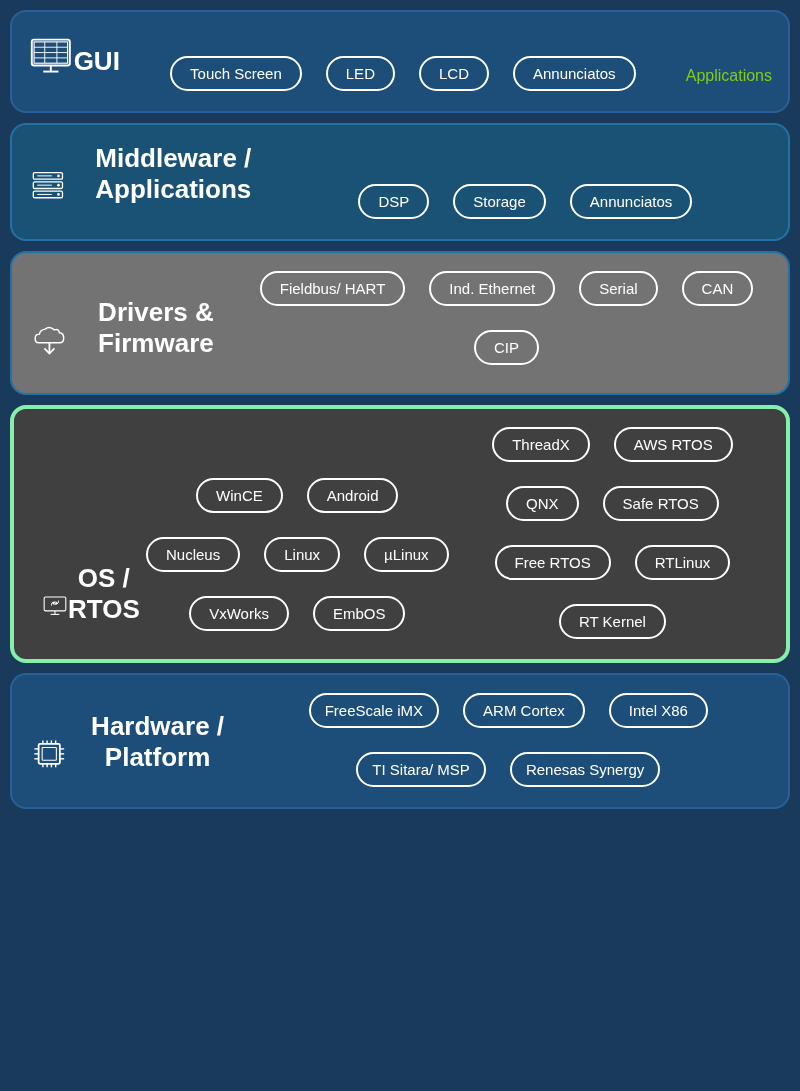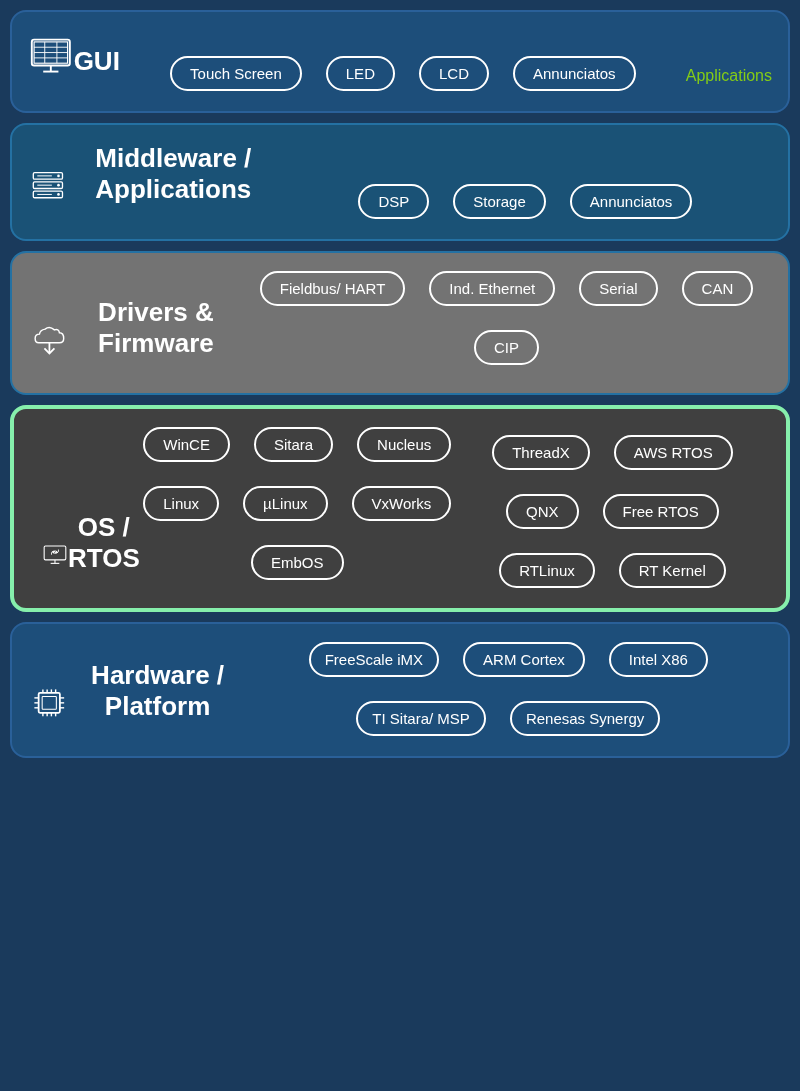--- a/index.html
+++ b/index.html
@@ -162,31 +162,32 @@
     <line x1="20" y1="48" x2="40" y2="48" stroke="white" stroke-width="2.5"></line>
 
     <path d="M22 28 Q20 22 26 20 Q32 18 35 22" stroke="white" stroke-width="2" fill="none"></path>
     <polyline points="33,19 36,23 30,24" stroke="white" stroke-width="1.8" fill="white"></polyline>
     <path d="M38 16 Q40 22 34 24 Q28 26 25 22" stroke="white" stroke-width="2" fill="none"></path>
     <polyline points="27,25 24,21 30,20" stroke="white" stroke-width="1.8" fill="white"></polyline>
   </svg>
   <div class="section-title">OS / RTOS</div>
   <div class="tags-row" style="margin-bottom:8px;">
     <span class="tag">WinCE</span>
-    <span class="tag">Sitara</span>
+    <span class="tag">Android</span>
     <span class="tag">Nucleus</span>
     <span class="tag">Linux</span>
     <span class="tag">µLinux</span>
     <span class="tag">VxWorks</span>
     <span class="tag">EmbOS</span>
   </div>
   <div class="tags-row">
     <span class="tag">ThreadX</span>
     <span class="tag">AWS RTOS</span>
     <span class="tag">QNX</span>
+    <span class="tag">Safe RTOS</span>
     <span class="tag">Free RTOS</span>
     <span class="tag">RTLinux</span>
     <span class="tag">RT Kernel</span>
   </div>
 </div>
 
 <div class="section section-hardware">
   <svg class="section-icon" viewBox="0 0 60 55" xmlns="http://www.w3.org/2000/svg">
 
     <rect x="15" y="14" width="30" height="28" rx="2" stroke="white" stroke-width="2.5" fill="none"></rect>

